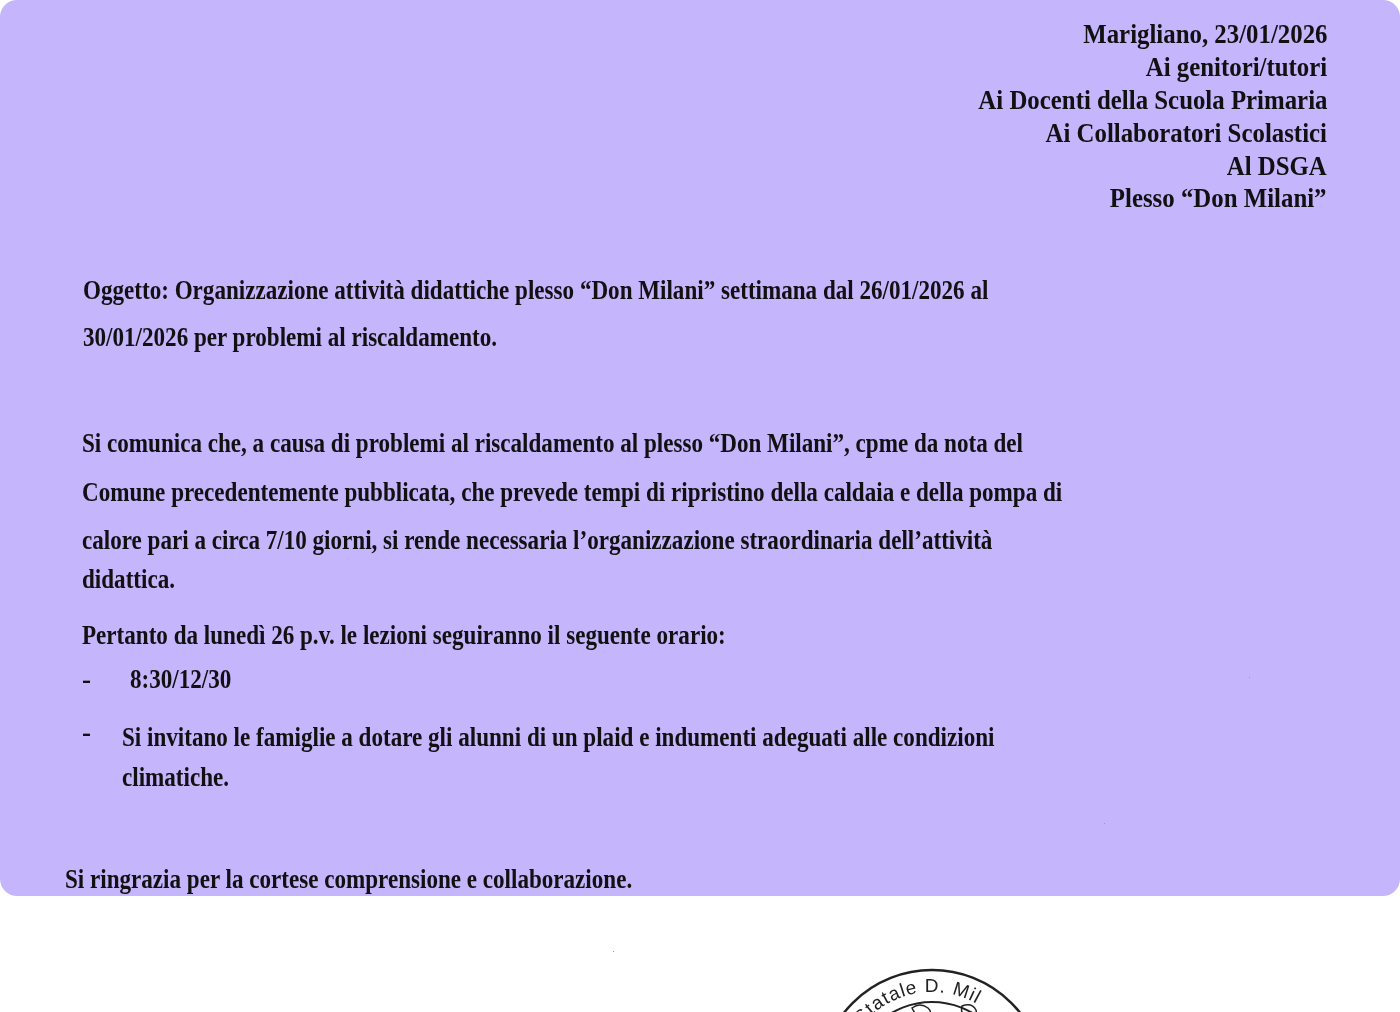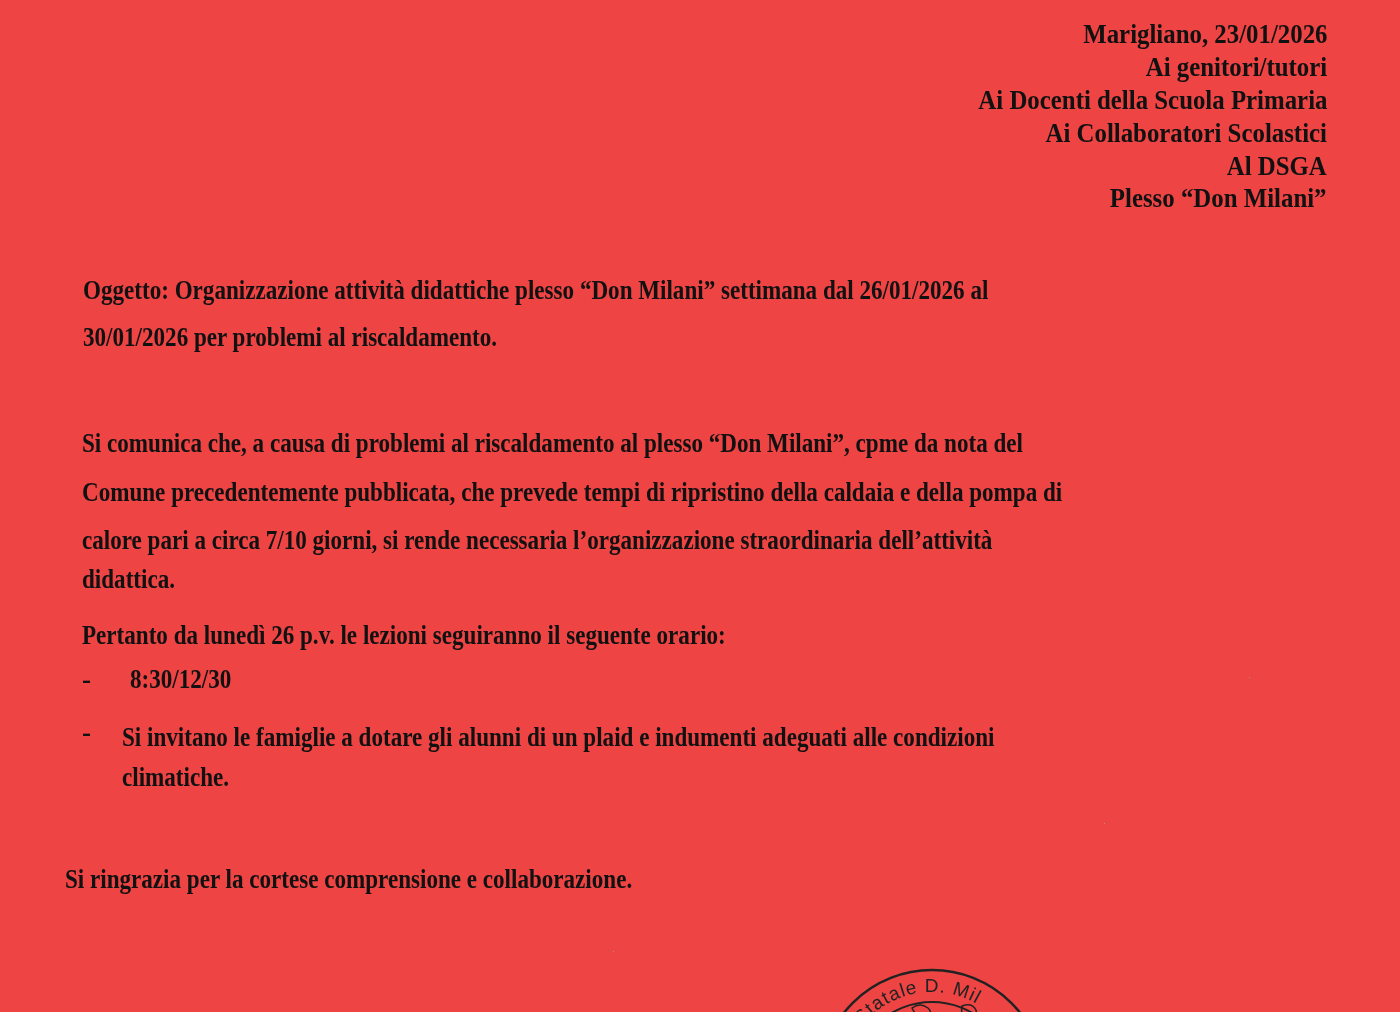--- a/index.html
+++ b/index.html
@@ -1,21 +1,21 @@
 <!DOCTYPE html>
 <html><head>
 <meta charset="utf-8">
 <style>
   html, body { margin: 0; padding: 0; background: #ffffff; }
   body {
     width: 1400px; height: 1012px; overflow: hidden; position: relative;
     font-family: "Liberation Serif", "DejaVu Serif", serif;
     color: #111111;
   }
-  .page { position: absolute; left: 0; top: 0; width: 1400px; height: 1012px; background: #ef4444; }
+  .page { position: absolute; left: 0; top: 0; width: 1400px; height: 896px; background: #c4b5fd; border-radius: 17px; }
   .line {
     position: absolute; white-space: nowrap; font-weight: bold;
     font-size: 27px; line-height: 32px;
     transform-origin: left top;
   }
   .right { text-align: right; right: 73px; transform-origin: right top; }
   .narrow { transform: scaleX(0.9); }
   .right.narrow { transform: scaleX(0.92); }
   .dash { position: absolute; font-weight: bold; font-size: 27px; line-height: 32px; }
   .stamp {

